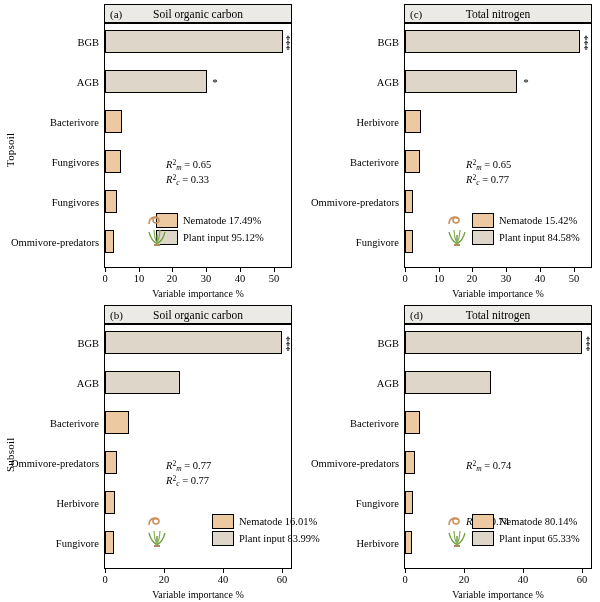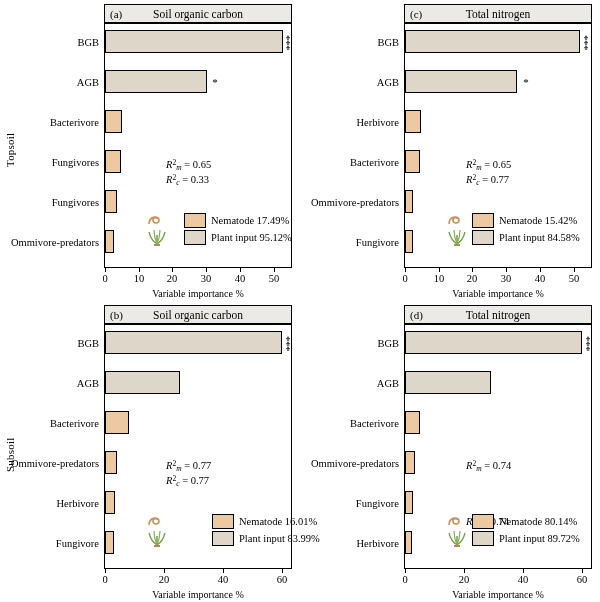--- a/index.html
+++ b/index.html
@@ -199,21 +199,21 @@
 
     <div class="axis-title" style="left:198px; top:288px;">Variable importance %</div>
 
     <div class="r2" style="left:166px; top:158px;">
       <span>R</span><span class="sup">2</span><span class="sub">m</span><span class="val"> = </span><span class="val">0.65</span>
     </div>
     <div class="r2" style="left:166px; top:173px;">
       <span>R</span><span class="sup">2</span><span class="sub">c</span><span class="val"> = </span><span class="val">0.33</span>
     </div>
 
-    <div class="legend" style="left:184px; top:212px;">
+    <div class="legend" style="left:156px; top:212px;">
       <div class="legend-row">
         <span class="swatch nema"></span>
         <span class="legend-text">Nematode 17.49%</span>
       </div>
       <div class="legend-row">
         <span class="swatch plant"></span>
         <span class="legend-text">Plant input 95.12%</span>
       </div>
     </div>
     <svg class="legend-icon" style="left:146px; top:211px;" viewBox="0 0 22 18">
@@ -406,21 +406,21 @@
       <span>R</span><span class="sup">2</span><span class="sub">c</span><span class="val"> = </span><span class="val">0.74</span>
     </div>
 
     <div class="legend" style="left:172px; top:212px;">
       <div class="legend-row">
         <span class="swatch nema"></span>
         <span class="legend-text">Nematode 80.14%</span>
       </div>
       <div class="legend-row">
         <span class="swatch plant"></span>
-        <span class="legend-text">Plant input 89.72%</span>
+        <span class="legend-text">Plant input 65.33%</span>
       </div>
     </div>
     <svg class="legend-icon" style="left:146px; top:211px;" viewBox="0 0 22 18">
       <path d="M3 13 C3 5, 13 4, 13 9 C13 13, 7 13, 7 9 C7 6, 11 6, 12 8" fill="none" stroke="#c9925a" stroke-width="1.6"></path>
     </svg>
     <svg class="legend-icon" style="left:146px; top:228px;" viewBox="0 0 22 18">
       <path d="M11 17 L11 7" stroke="#5f8a3a" stroke-width="1.3" fill="none"></path>
       <path d="M11 16 C6 13, 4 8, 3 4" stroke="#6fa043" stroke-width="1.3" fill="none"></path>
       <path d="M11 16 C16 13, 18 8, 19 4" stroke="#6fa043" stroke-width="1.3" fill="none"></path>
       <path d="M11 16 C9 11, 8 6, 8 2" stroke="#84b14f" stroke-width="1.2" fill="none"></path>

